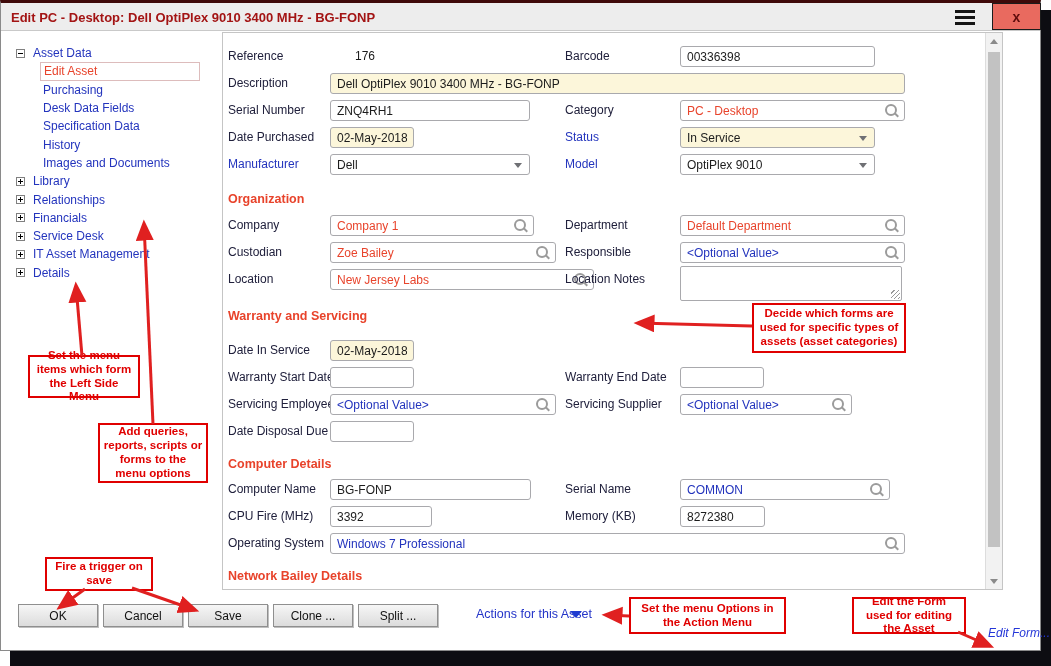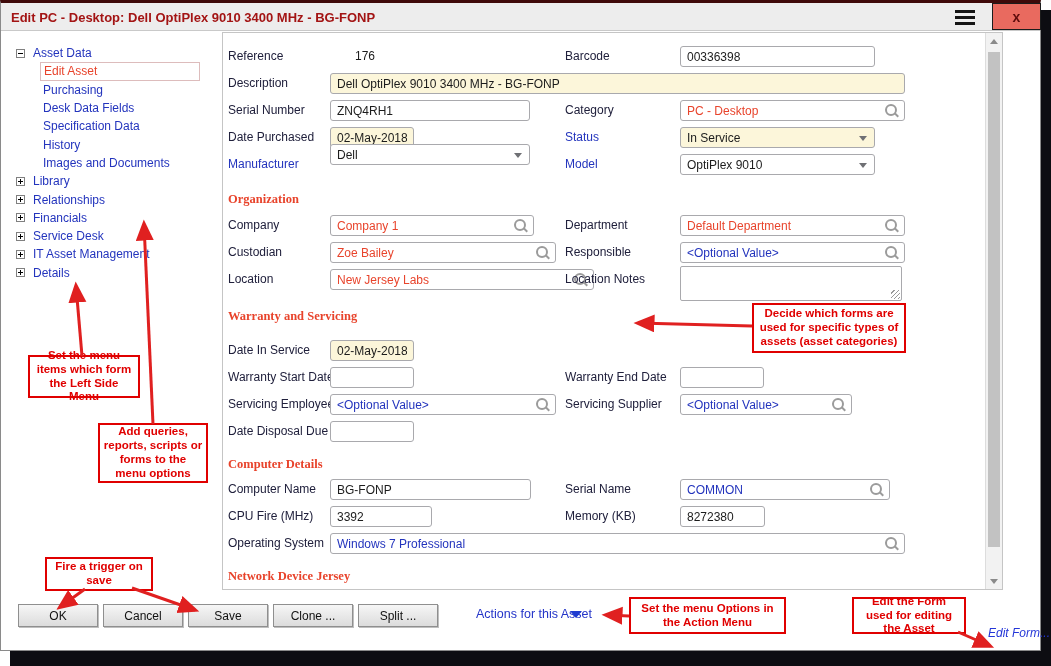--- a/index.html
+++ b/index.html
@@ -31,21 +31,21 @@
   .titem.child.selected { border:1px solid #ddbcbc; color:#e8442c; }
   .tbox { width:9px; height:9px; border:1px solid #808080; background:#fff; position:relative; margin:0 8px 0 4px; flex:none; }
   .tbox::before { content:""; position:absolute; left:1px; right:1px; top:3px; height:1px; background:#000; }
   .tbox.plus::after { content:""; position:absolute; top:1px; bottom:1px; left:3px; width:1px; background:#000; }
 
   
   .panel { position:absolute; left:222px; top:32px; width:781px; height:558px; background:#fff;
            border:1px solid #c5c5c5; z-index:1; }
   .lbl { position:absolute; font-size:12px; color:#20203c; white-space:nowrap; z-index:3; }
   .lbl.blue { color:#2334bd; }
-  .sec-hdr { position:absolute; font-size:12.5px; font-weight:bold; color:#e8432b; white-space:nowrap; z-index:3;font-family:Liberation Serif, serif; }
+  .sec-hdr { position:absolute; font-size:12.5px; font-weight:bold; color:#e8432b; white-space:nowrap; z-index:3; }
   .plainval { position:absolute; font-size:12px; color:#1c1c1c; z-index:3; }
 
   .fld { position:absolute; height:21px; background:#fff; border:1px solid #a9a9ad; border-radius:3px;
          font-size:12px; color:#1c1c1c; display:flex; align-items:center; padding:0 6px;
          white-space:nowrap; overflow:hidden; z-index:3; }
   .fld.yellow { background:#fcf6da; }
   .fld.red .val { color:#e8442c; }
   .fld.blue .val { color:#2334bd; }
   .fld .val { overflow:hidden; white-space:nowrap; }
 
@@ -185,21 +185,21 @@
   <div class="fld yellow" style="left:330px;top:127px;width:84px">
       <span class="val">02-May-2018</span>
     </div>
   <div class="lbl blue" style="left:565px;top:130px">Status</div>
   <div class="fld yellow" style="left:680px;top:127px;width:195px">
       <span class="val">In Service</span>
       <span class="dda"></span>
     </div>
 
   <div class="lbl blue" style="left:228px;top:157px">Manufacturer</div>
-  <div class="fld" style="left:330px;top:144px;width:200px">
+  <div class="fld" style="left:330px;top:154px;width:200px">
       <span class="val">Dell</span>
       <span class="dda"></span>
     </div>
   <div class="lbl blue" style="left:565px;top:157px">Model</div>
   <div class="fld" style="left:680px;top:154px;width:195px">
       <span class="val">OptiPlex 9010</span>
       <span class="dda"></span>
     </div>
 
   <div class="sec-hdr" style="left:228px;top:192px">Organization</div>
@@ -283,21 +283,21 @@
   <div class="fld" style="left:680px;top:506px;width:85px">
       <span class="val">8272380</span>
     </div>
 
   <div class="lbl" style="left:228px;top:536px">Operating System</div>
   <div class="fld blue" style="left:330px;top:533px;width:575px">
       <span class="val">Windows 7 Professional</span>
       <span class="mag"></span>
     </div>
 
-  <div class="sec-hdr" style="left:228px;top:569px">Network Device Jersey</div>
+  <div class="sec-hdr" style="left:228px;top:569px">Network Bailey Details</div>
 
   <div class="sb">
     <span class="sb-up"></span>
     <span class="sb-thumb"></span>
     <span class="sb-down"></span>
   </div>
 
   <div class="btn" style="left:18px">OK</div>
   <div class="btn" style="left:103px">Cancel</div>
   <div class="btn" style="left:188px">Save</div>

